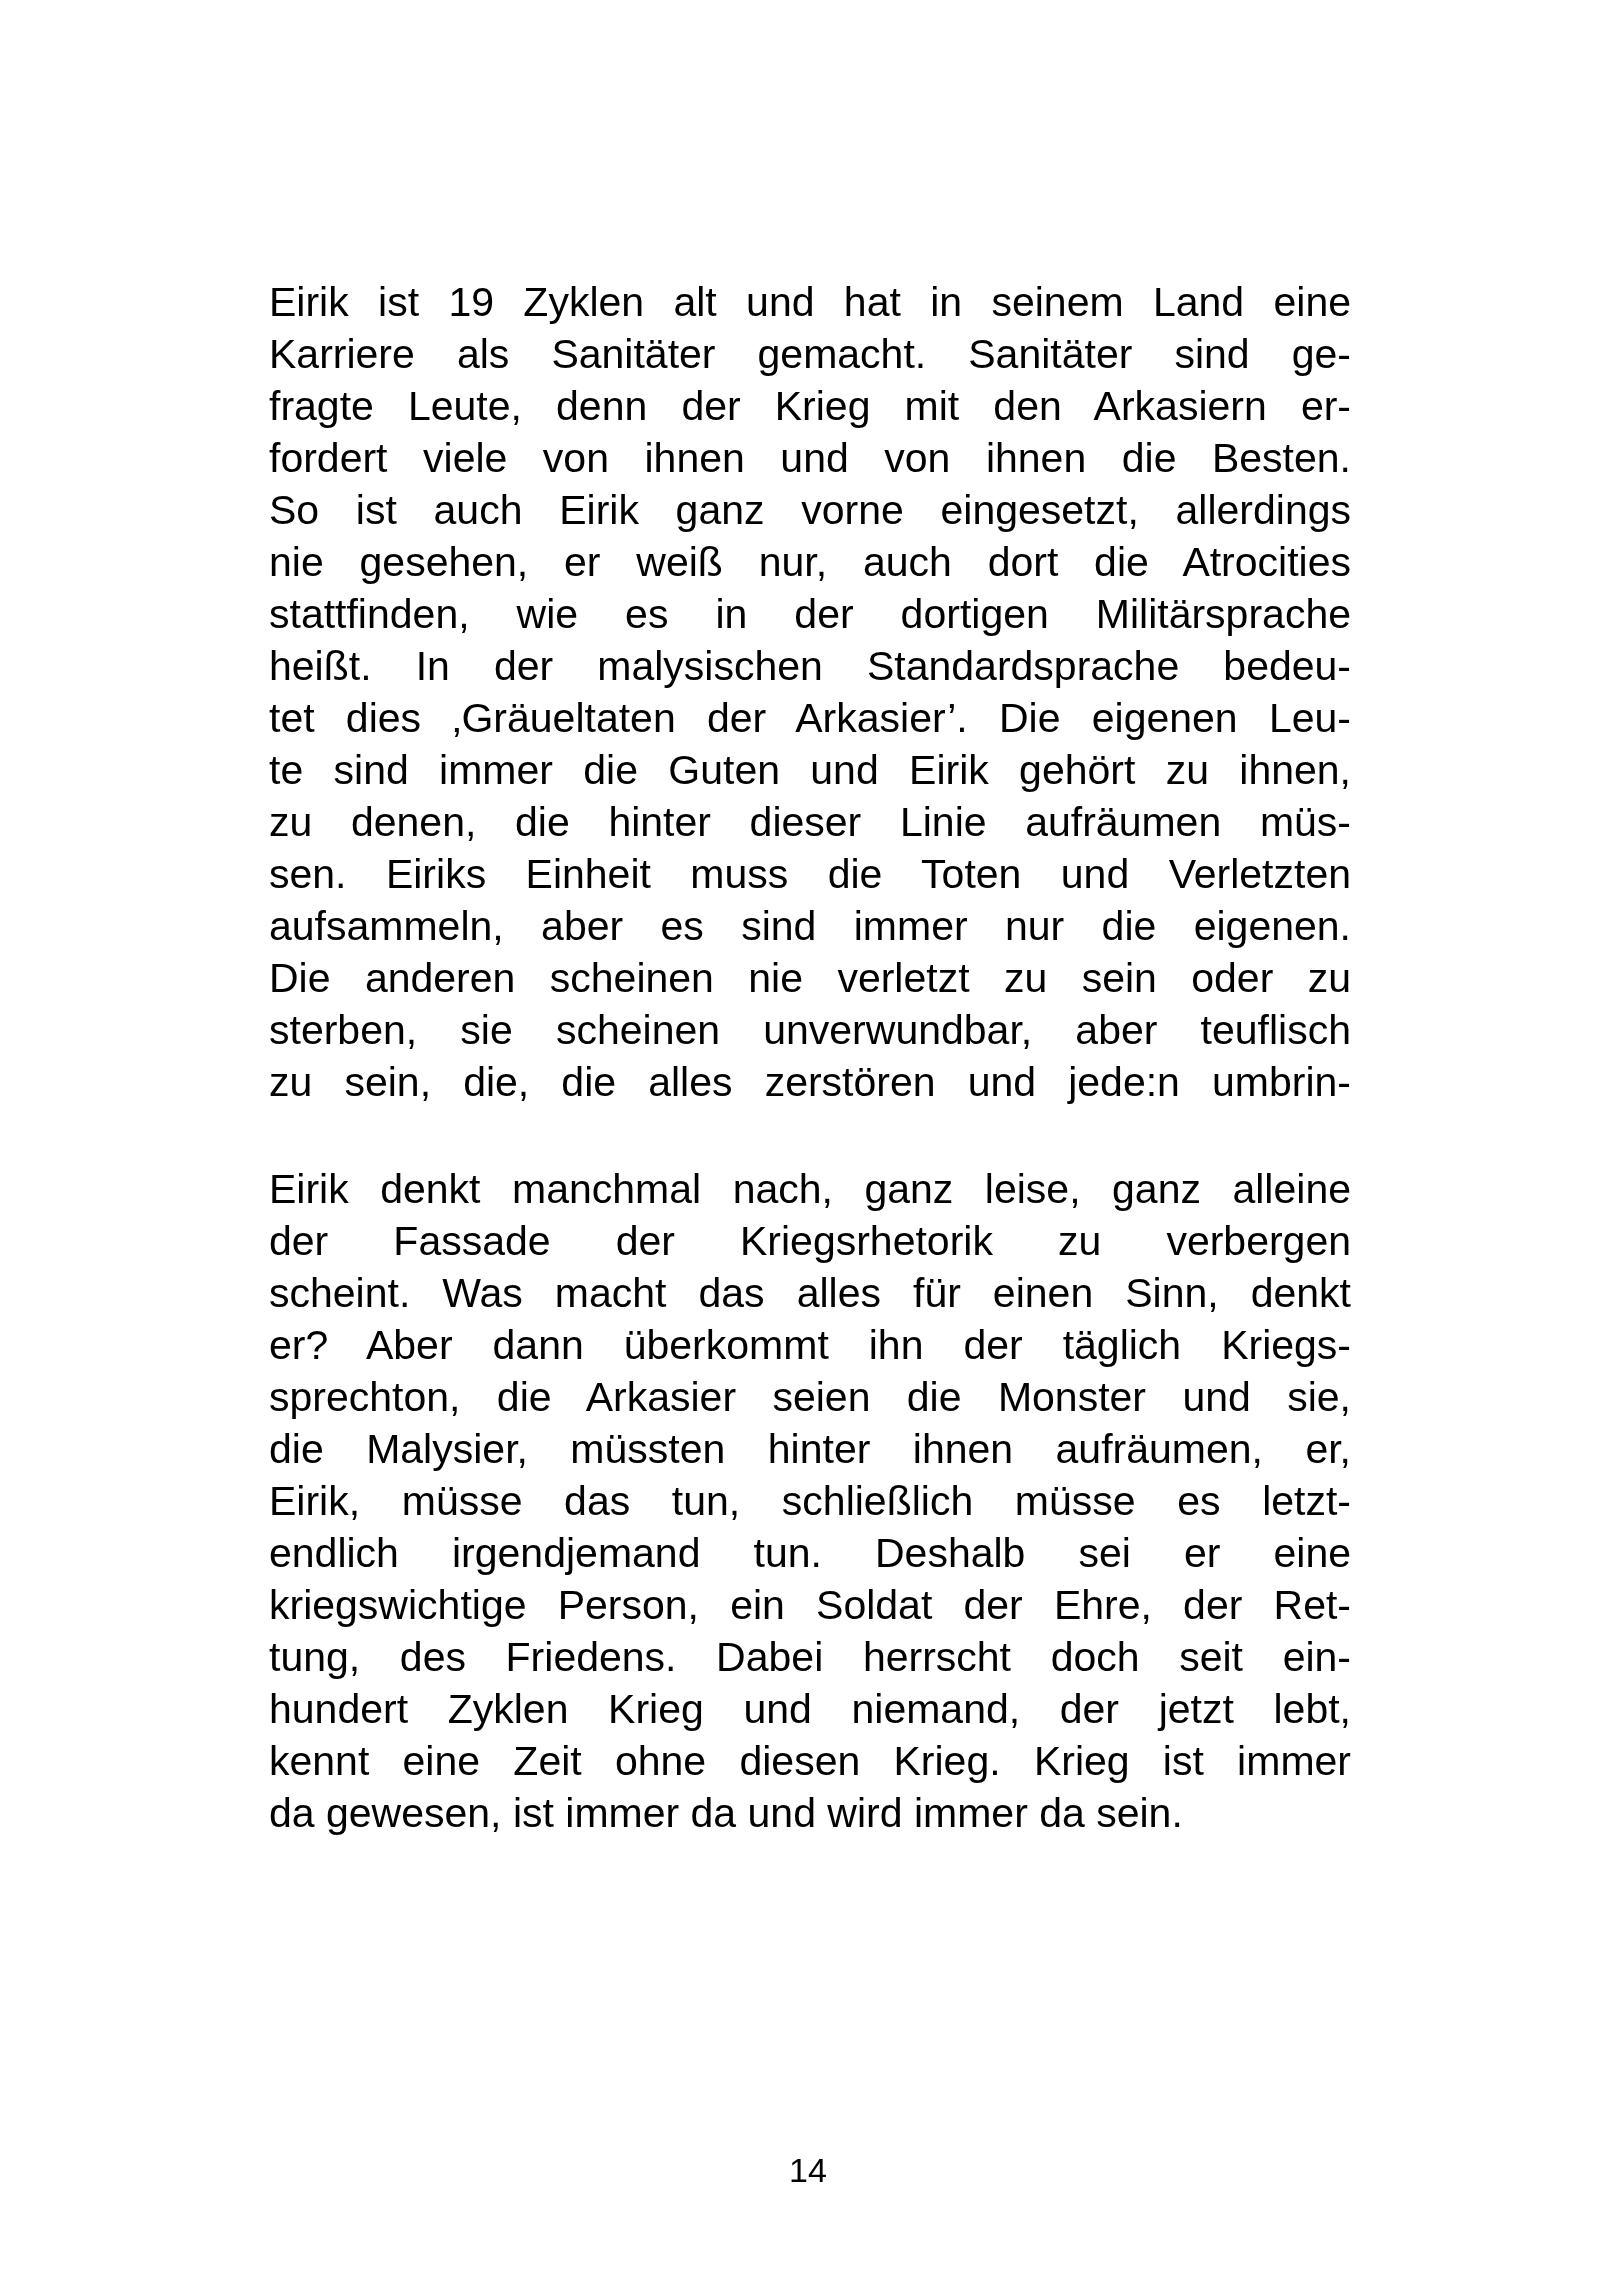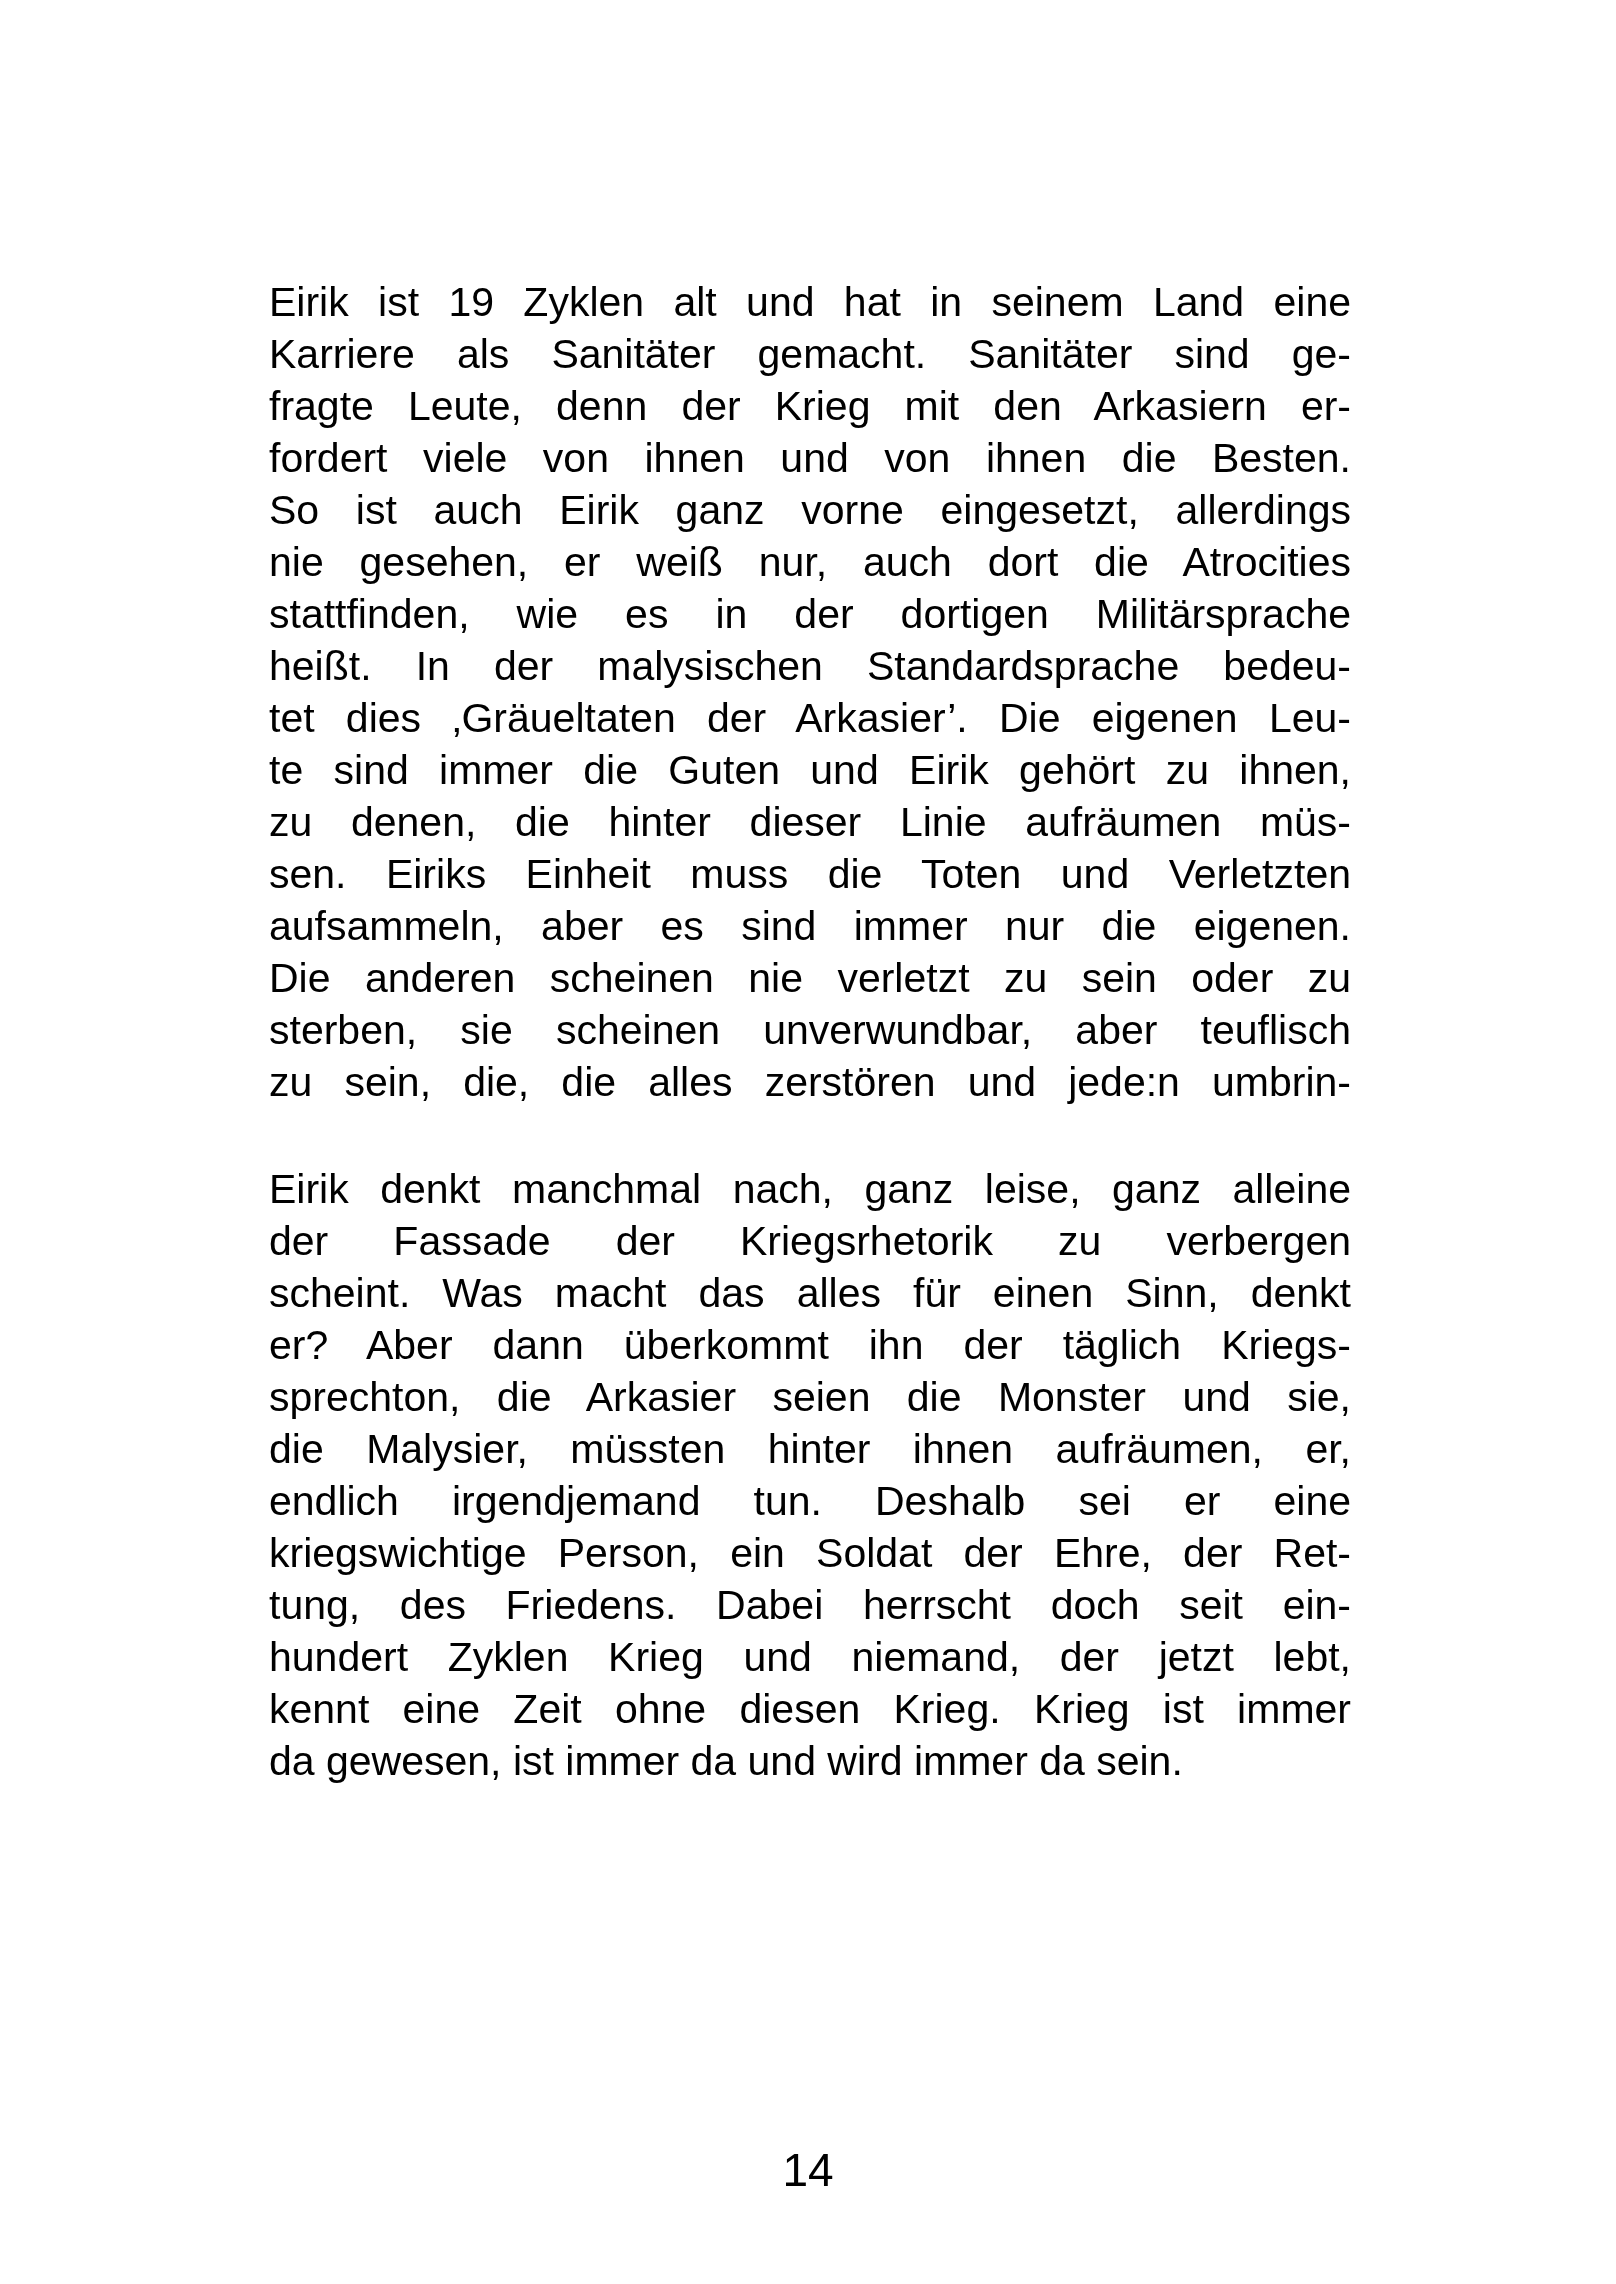--- a/index.html
+++ b/index.html
@@ -39,21 +39,21 @@
   }
   .line.last {
     text-align-last: left;
   }
   .page-number {
     position: absolute;
     top: 2147px;
     left: 0;
     width: 1616px;
     text-align: center;
-    font-size: 46px;
+    font-size: 34px;
     line-height: 46px;
   }
 </style>
 </head>
 <body>
 
 <div class="page">
   <div class="text-block">
       <div class="paragraph">
         <div class="line">Eirik ist 19 Zyklen alt und hat in seinem Land eine</div>
@@ -73,20 +73,21 @@
         <div class="line">sterben, sie scheinen unverwundbar, aber teuflisch</div>
         <div class="line">zu sein, die, die alles zerstören und jede:n umbrin-</div>
       </div>
       <div class="paragraph">
         <div class="line">Eirik denkt manchmal nach, ganz leise, ganz alleine</div>
         <div class="line">der Fassade der Kriegsrhetorik zu verbergen</div>
         <div class="line">scheint. Was macht das alles für einen Sinn, denkt</div>
         <div class="line">er? Aber dann überkommt ihn der täglich Kriegs-</div>
         <div class="line">sprechton, die Arkasier seien die Monster und sie,</div>
         <div class="line">die Malysier, müssten hinter ihnen aufräumen, er,</div>
+        <div class="line">Eirik, müsse das tun, schließlich müsse es letzt-</div>
         <div class="line">endlich irgendjemand tun. Deshalb sei er eine</div>
         <div class="line">kriegswichtige Person, ein Soldat der Ehre, der Ret-</div>
         <div class="line">tung, des Friedens. Dabei herrscht doch seit ein-</div>
         <div class="line">hundert Zyklen Krieg und niemand, der jetzt lebt,</div>
         <div class="line">kennt eine Zeit ohne diesen Krieg. Krieg ist immer</div>
         <div class="line last">da gewesen, ist immer da und wird immer da sein.</div>
       </div>
     </div>
   <div class="page-number">14</div>
 </div>

